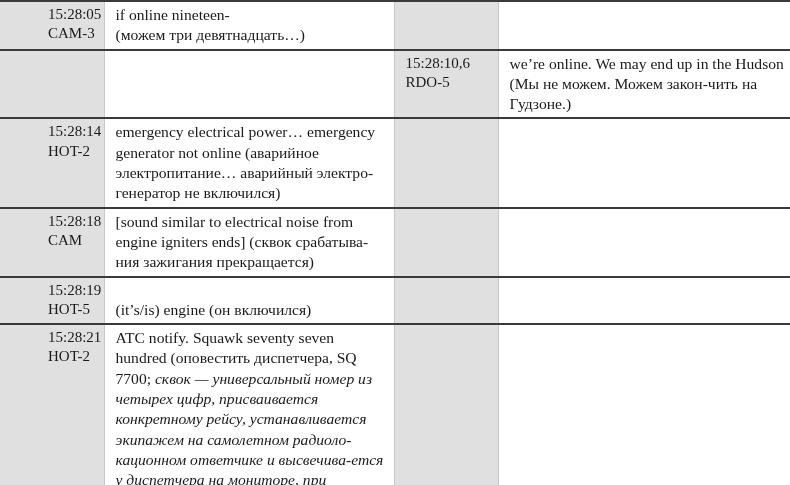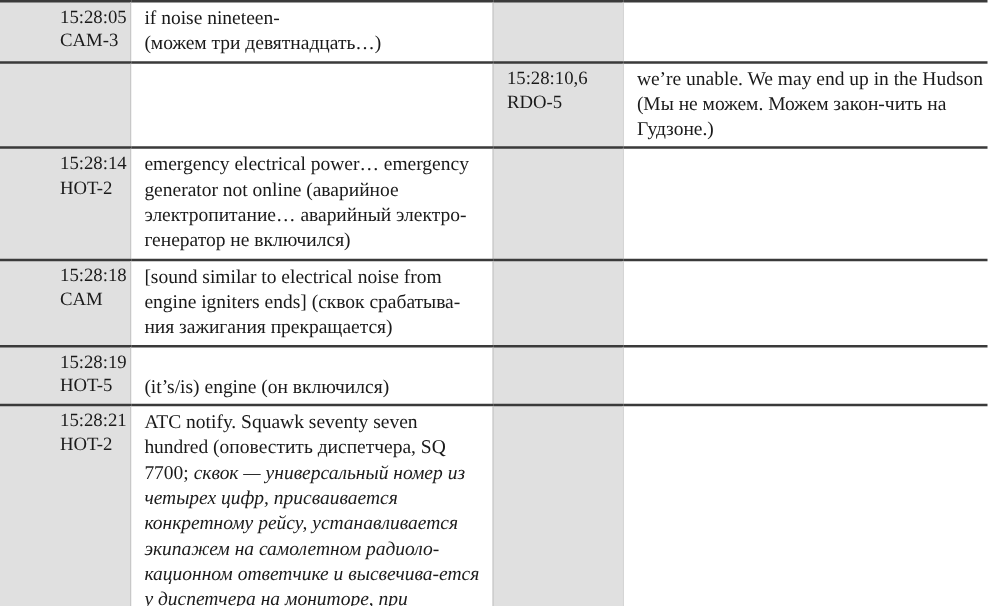--- a/index.html
+++ b/index.html
@@ -31,21 +31,21 @@
       <col class="c3">
       <col class="c4">
     </colgroup>
   <tbody>
     <tr class="r0">
       <td class="time-col first">
         <span class="stamp">15:28:05</span>
         <span class="speaker">CAM-3</span>
       </td>
       <td class="text-col">
-        <span class="txt">if noise nineteen-</span><br>
+        <span class="txt">if online nineteen-</span><br>
         <span class="txt">(можем три девятнадцать…)</span>
       </td>
       <td class="time-col">
         <span class="stamp"></span>
       </td>
       <td class="text-col">
         <span class="txt"></span>
       </td>
     </tr>
 
@@ -54,21 +54,21 @@
         <span class="stamp"></span>
       </td>
       <td class="text-col">
         <span class="txt"></span>
       </td>
       <td class="time-col">
         <span class="stamp">15:28:10,6</span>
         <span class="speaker">RDO-5</span>
       </td>
       <td class="text-col">
-        <span class="txt">we’re unable. We may end up in the Hudson (Мы не можем. Можем закон-чить на Гудзоне.)</span>
+        <span class="txt">we’re online. We may end up in the Hudson (Мы не можем. Можем закон-чить на Гудзоне.)</span>
       </td>
     </tr>
 
     <tr class="r2">
       <td class="time-col first">
         <span class="stamp">15:28:14</span>
         <span class="speaker">HOT-2</span>
       </td>
       <td class="text-col">
         <span class="txt">emergency electrical power… emergency generator not online (аварийное электропитание… аварийный электро-генератор не включился)</span>

